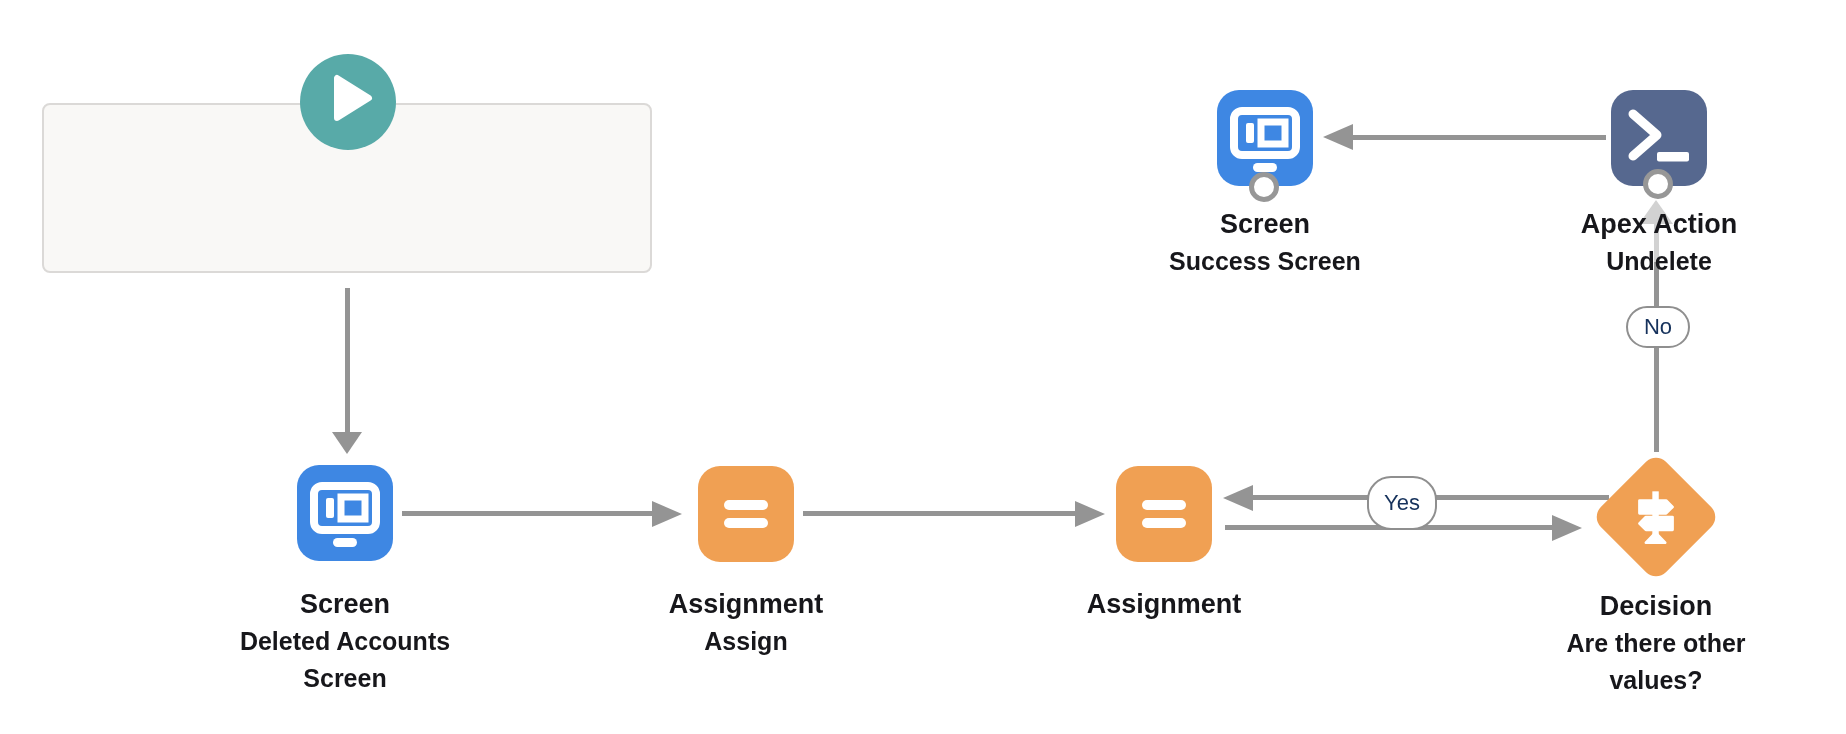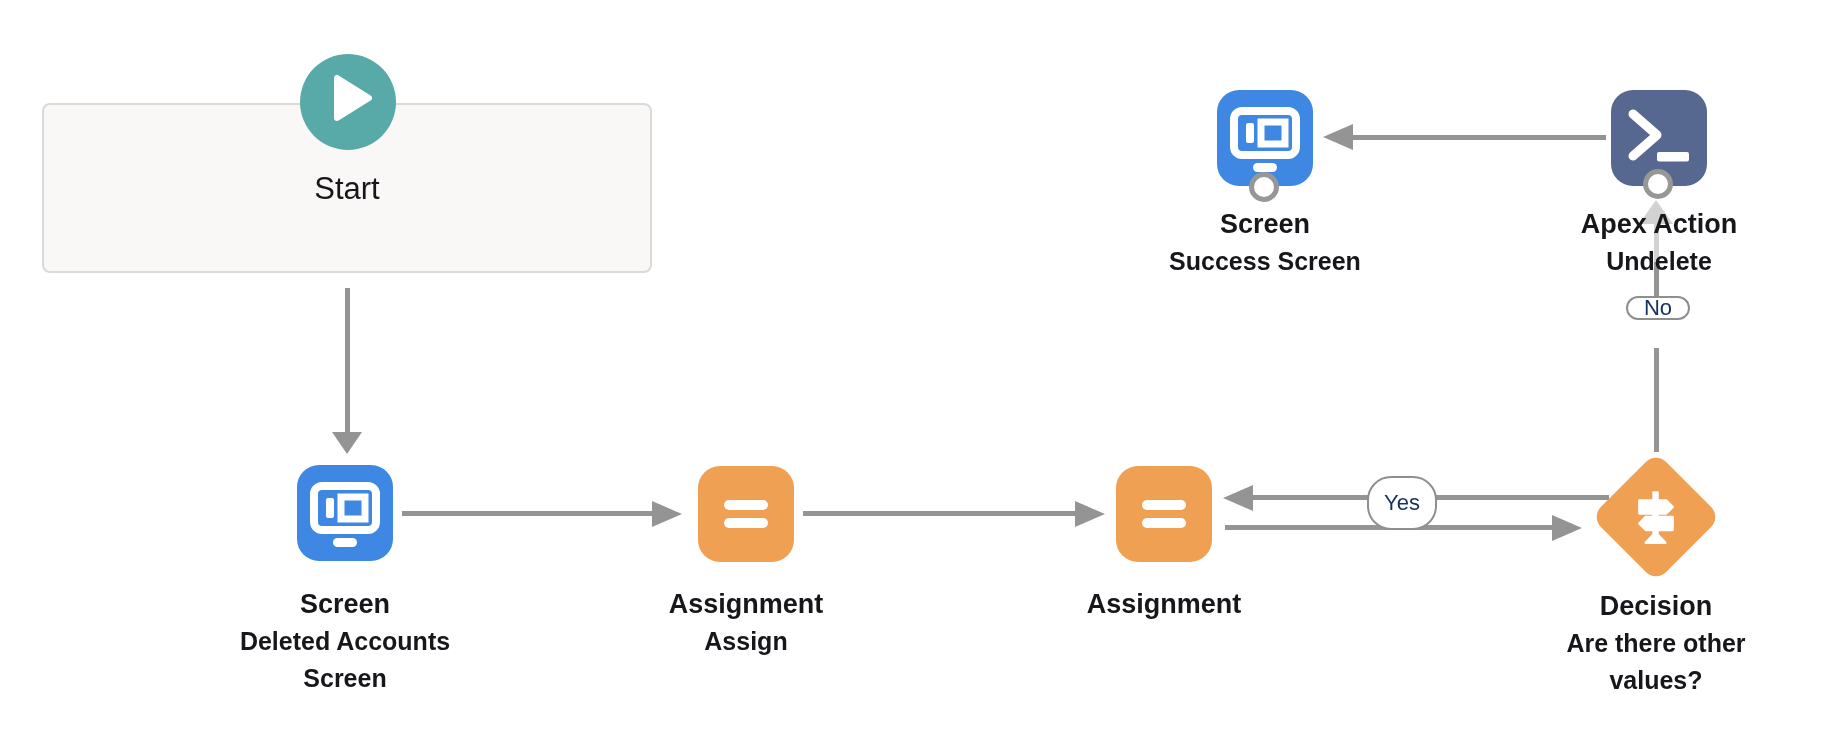--- a/index.html
+++ b/index.html
@@ -60,31 +60,30 @@
   <div class="v-line" style="left:1654px;top:262px;height:45px;"></div>
   <div class="v-line pale" style="left:1654px;top:224px;height:38px;"></div>
   <div class="arrow arrow-up-pale" style="left:1639px;top:200px;"></div>
 
   <div class="h-line" style="left:1353px;top:135px;width:253px;"></div>
   <div class="arrow arrow-left" style="left:1323px;top:124px;"></div>
 
   <div class="edge-pill" style="left:1367px;top:476px;width:70px;height:54px;">
     <span>Yes</span>
   </div>
-  <div class="edge-pill" style="left:1626px;top:296px;width:64px;height:24px;">
+  <div class="edge-pill" style="left:1626px;top:306px;width:64px;height:42px;">
     <span>No</span>
   </div>
 
   <div class="start-card"></div>
   <div class="start-circle" style="left:300px;top:54px;">
     <svg width="96" height="96" viewBox="0 0 96 96">
       <polygon points="37,24 37,64 69,44" fill="#ffffff" stroke="#ffffff" stroke-width="6" stroke-linejoin="round"></polygon>
     </svg>
   </div>
-  <div class="start-title">Start</div>
 
   <div class="icon-sq blue" style="left:297px;top:465px;">
     <svg width="96" height="96" viewBox="0 0 96 96">
       <rect x="17" y="21" width="62" height="44" rx="8" fill="none" stroke="#ffffff" stroke-width="8"></rect>
       <rect x="29" y="33" width="8" height="20" rx="2" fill="#ffffff"></rect>
       <rect x="44" y="32" width="24" height="22" fill="none" stroke="#ffffff" stroke-width="7"></rect>
       <rect x="36" y="73" width="24" height="9" rx="4.5" fill="#ffffff"></rect>
     </svg>
   </div>
   <div class="node-label" style="left:215px;top:586px;width:260px;">

